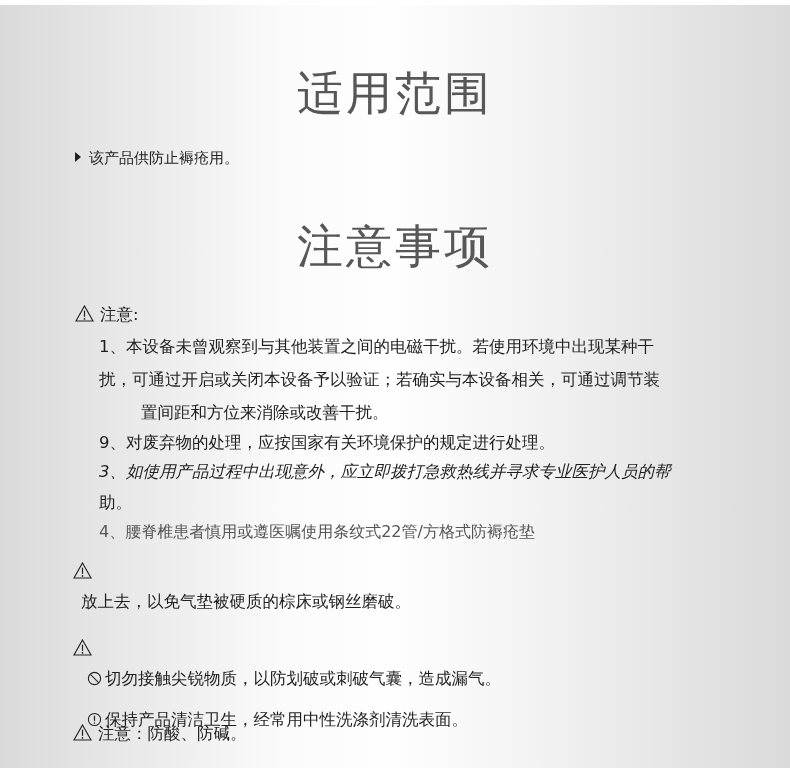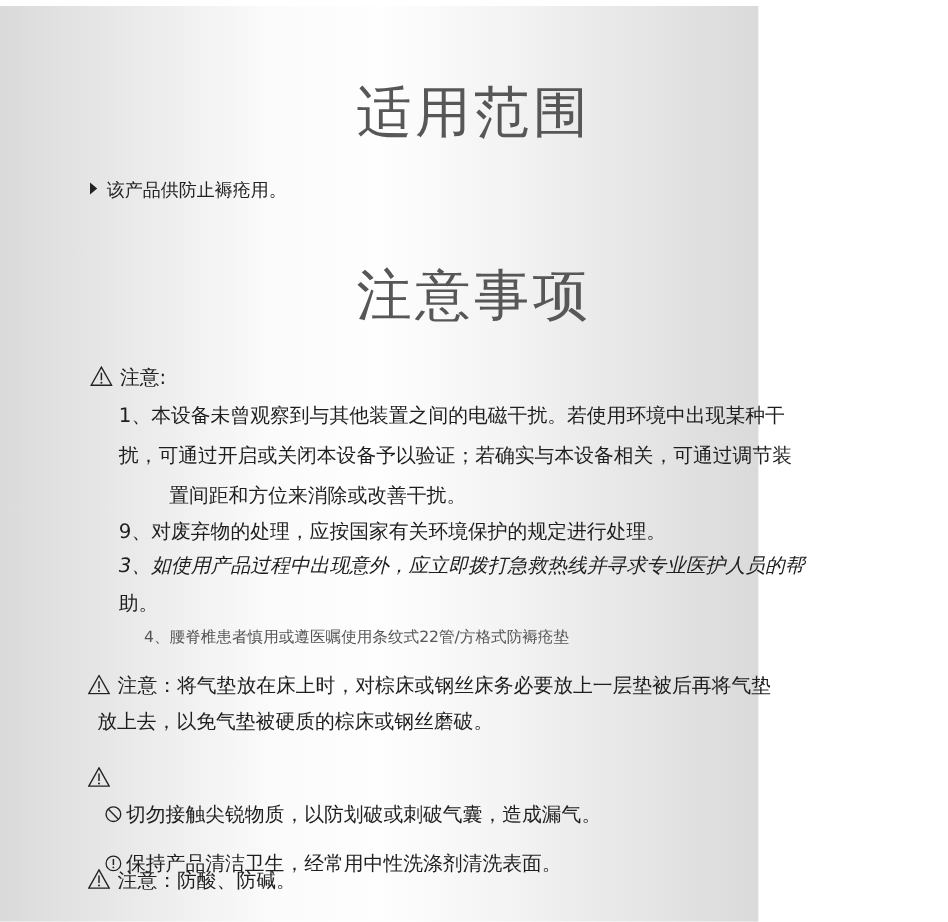--- a/index.html
+++ b/index.html
@@ -2,42 +2,42 @@
 <html><head>
 <meta charset="utf-8">
 <style>
   html, body { margin: 0; padding: 0; }
   body {
     width: 790px; height: 768px; overflow: hidden; position: relative;
     font-family: "DejaVu Sans", "Liberation Sans", sans-serif;
     background: #fff;
   }
   .page {
-    position: absolute; left: 0; top: 5px; width: 632px; height: 763px;
+    position: absolute; left: 0; top: 5px; width: 790px; height: 763px;
     background: linear-gradient(to right, #dadada 0%, #ececec 20%, #fbfbfb 36%, #fefefe 50%, #f4f4f4 66%, #e6e6e6 84%, #dadada 100%);
   }
   .title {
     position: absolute; left: 0; width: 790px; text-align: center;
     font-size: 46px; color: #575757; letter-spacing: 3px; font-weight: normal;
     line-height: 56px;
   }
   .t1 { top: 60px; }
   .t2 { top: 213px; }
   .line {
     position: absolute; white-space: nowrap; color: #1e1e1e;
     font-size: 16.5px; line-height: 22px; padding-left: 35px;
   }
   .scope { left: 40px; top: 142px; font-size: 15px; color: #222; }
   .scope .tri { display: inline-block; width: 0; height: 0; border-top: 5px solid transparent; border-bottom: 5px solid transparent; border-left: 6px solid #222; margin-right: 8px; vertical-align: 1px; }
   .warn-icon {
     display: inline-block; position: relative; width: 19px; height: 17px; vertical-align: -2px; margin-right: 6px;
   }
   .warn-icon svg { width: 100%; height: 100%; display: block; }
   .num-line { left: 64px; }
-  .gray4 { color: #555; font-size: 13px; left: 85px; }
+  .gray4 { color: #555; font-size: 16px; left: 64px; }
   .small-icon { display: inline-block; width: 15px; height: 15px; vertical-align: -2px; margin-right: 3px; }
   .small-icon svg { width: 100%; height: 100%; display: block; }
 </style>
 </head>
 <body>
 
 <div class="page">
 
   <div class="title t1">适用范围</div>
 
@@ -65,21 +65,21 @@
   <div class="line num-line" style="top:487px;">助。</div>
   <div class="line gray4" style="top:516px;">4、腰脊椎患者慎用或遵医嘱使用条纹式22管/方格式防褥疮垫</div>
 
   <div class="line" style="left:38px; top:556px;">
     <span class="warn-icon">
       <svg viewBox="0 0 20 18">
           <path d="M10 1 L19 17 L1 17 Z" fill="none" stroke="#222" stroke-width="1.2"></path>
           <line x1="10" y1="6" x2="10" y2="12.5" stroke="#222" stroke-width="1.3"></line>
           <circle cx="10" cy="14.7" r="0.9" fill="#222"></circle>
         </svg>
-    </span><span>注意：将气垫放在床上时，对棕床或钢丝床务必要放上一层垫被后再将气垫</span>
+    </span>
   </div>
   <div class="line" style="left:46px; top:586px;">放上去，以免气垫被硬质的棕床或钢丝磨破。</div>
 
   <div class="line" style="left:38px; top:633px;">
     <span class="warn-icon">
       <svg viewBox="0 0 20 18">
           <path d="M10 1 L19 17 L1 17 Z" fill="none" stroke="#222" stroke-width="1.2"></path>
           <line x1="10" y1="6" x2="10" y2="12.5" stroke="#222" stroke-width="1.3"></line>
           <circle cx="10" cy="14.7" r="0.9" fill="#222"></circle>
         </svg>

